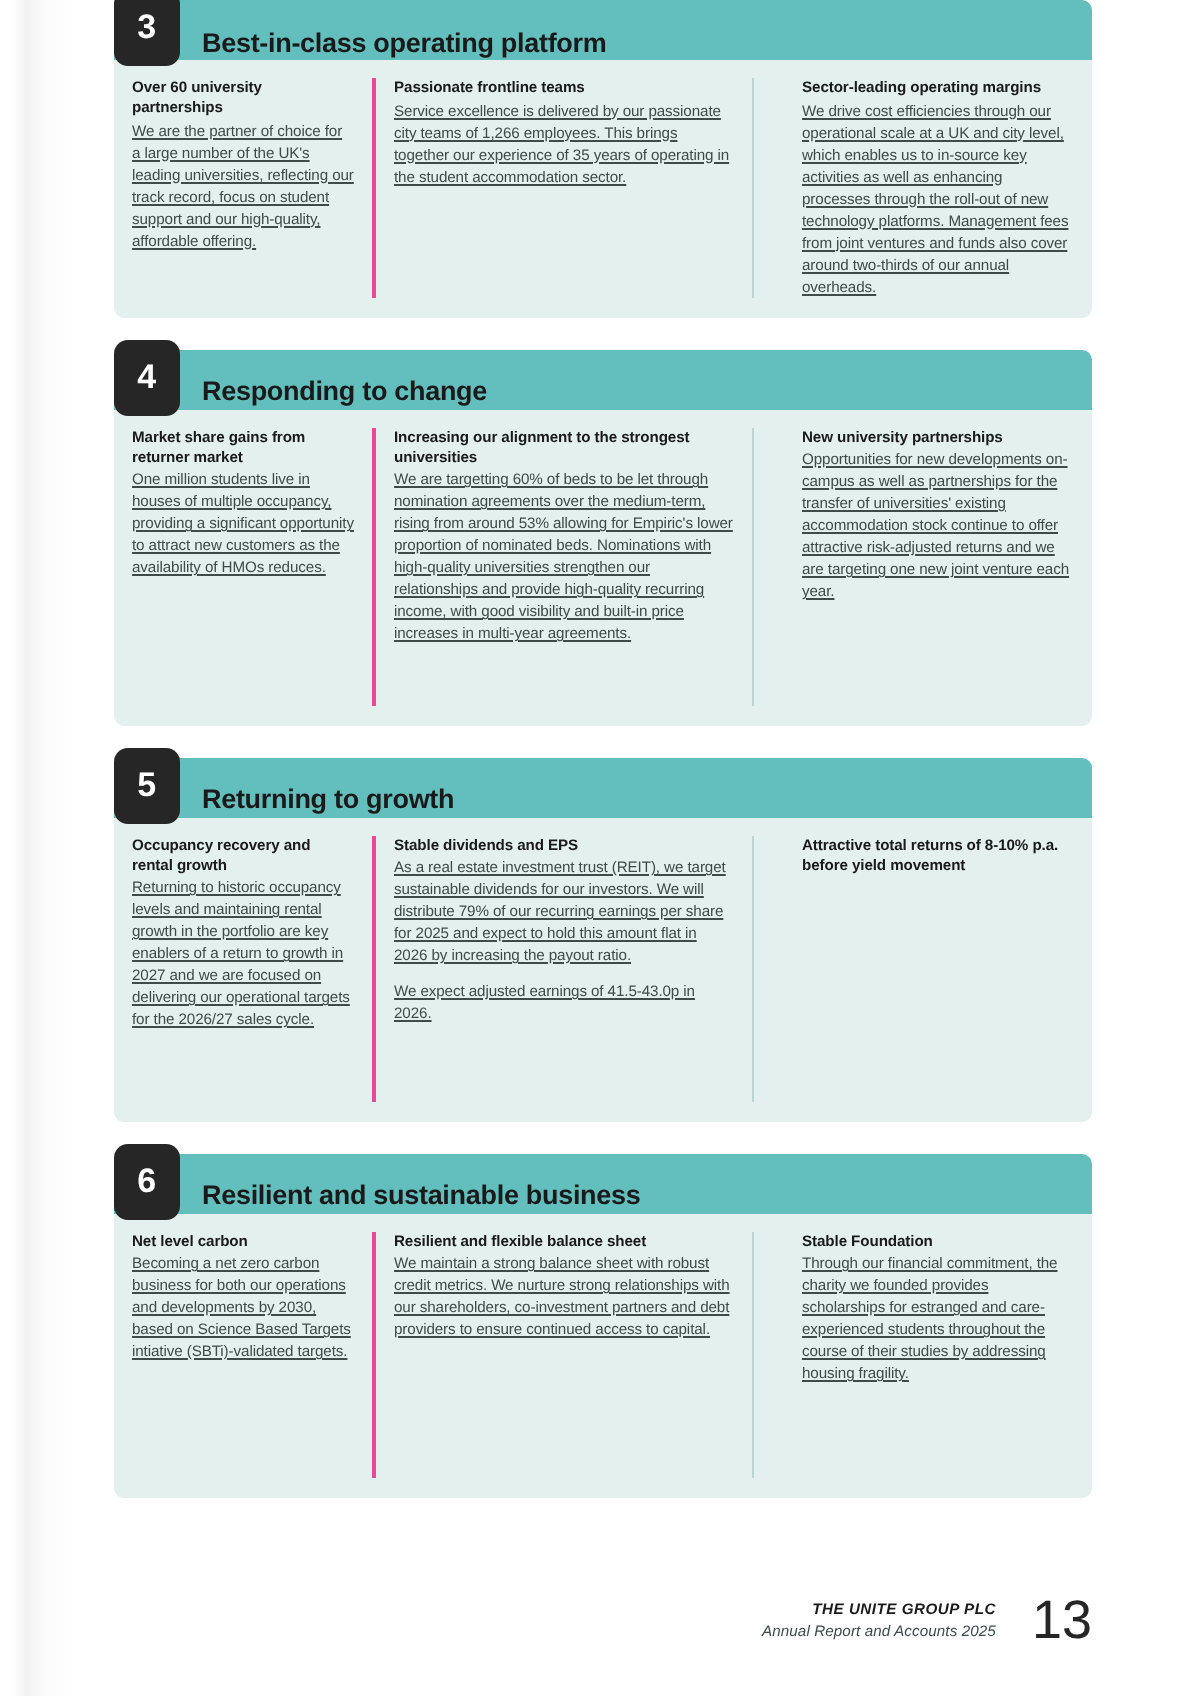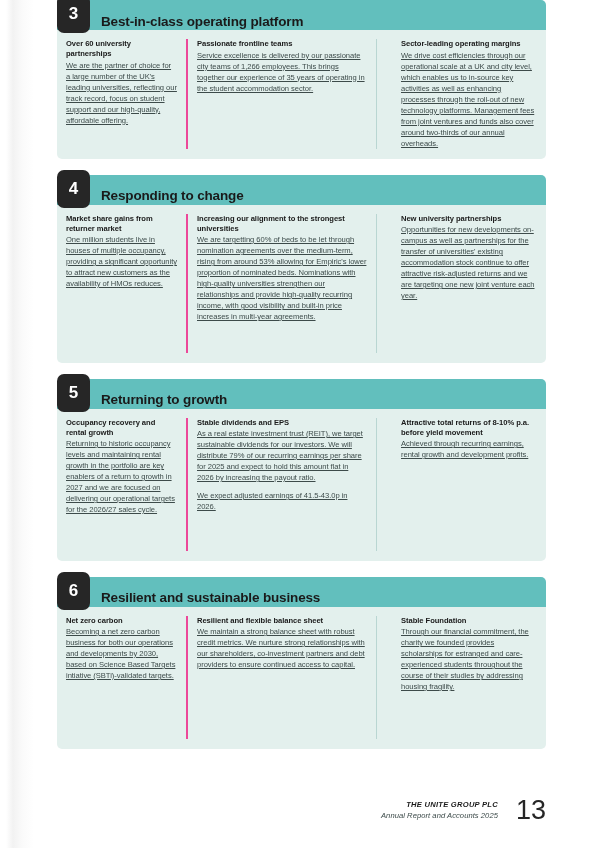--- a/index.html
+++ b/index.html
@@ -202,33 +202,32 @@
           <p class="col-head">Occupancy recovery and rental growth</p>
           <p class="col-text">Returning to historic occupancy levels and maintaining rental growth in the portfolio are key enablers of a return to growth in 2027 and we are focused on delivering our operational targets for the 2026/27 sales cycle.</p>
         </div>
         <div class="col c2">
           <p class="col-head">Stable dividends and EPS</p>
           <p class="col-text">As a real estate investment trust (REIT), we target sustainable dividends for our investors. We will distribute 79% of our recurring earnings per share for 2025 and expect to hold this amount flat in 2026 by increasing the payout ratio.</p>
           <p class="col-text">We expect adjusted earnings of 41.5-43.0p in 2026.</p>
         </div>
         <div class="col c3">
           <p class="col-head">Attractive total returns of 8-10% p.a. before yield movement</p>
-          <p class="col-text">Achieved through recurring earnings, rental growth and development profits.</p>
         </div>
       </div>
     </div>
 
     <div class="section sec-6">
       <div class="sec-header">
         <div class="sec-badge">6</div>
         <div class="sec-title">Resilient and sustainable business</div>
       </div>
       <div class="sec-body">
         <div class="col c1">
-          <p class="col-head">Net zero carbon</p>
+          <p class="col-head">Net level carbon</p>
           <p class="col-text">Becoming a net zero carbon business for both our operations and developments by 2030, based on Science Based Targets intiative (SBTi)-validated targets.</p>
         </div>
         <div class="col c2">
           <p class="col-head">Resilient and flexible balance sheet</p>
           <p class="col-text">We maintain a strong balance sheet with robust credit metrics. We nurture strong relationships with our shareholders, co-investment partners and debt providers to ensure continued access to capital.</p>
         </div>
         <div class="col c3">
           <p class="col-head">Stable Foundation</p>
           <p class="col-text">Through our financial commitment, the charity we founded provides scholarships for estranged and care-experienced students throughout the course of their studies by addressing housing fragility.</p>
         </div>

